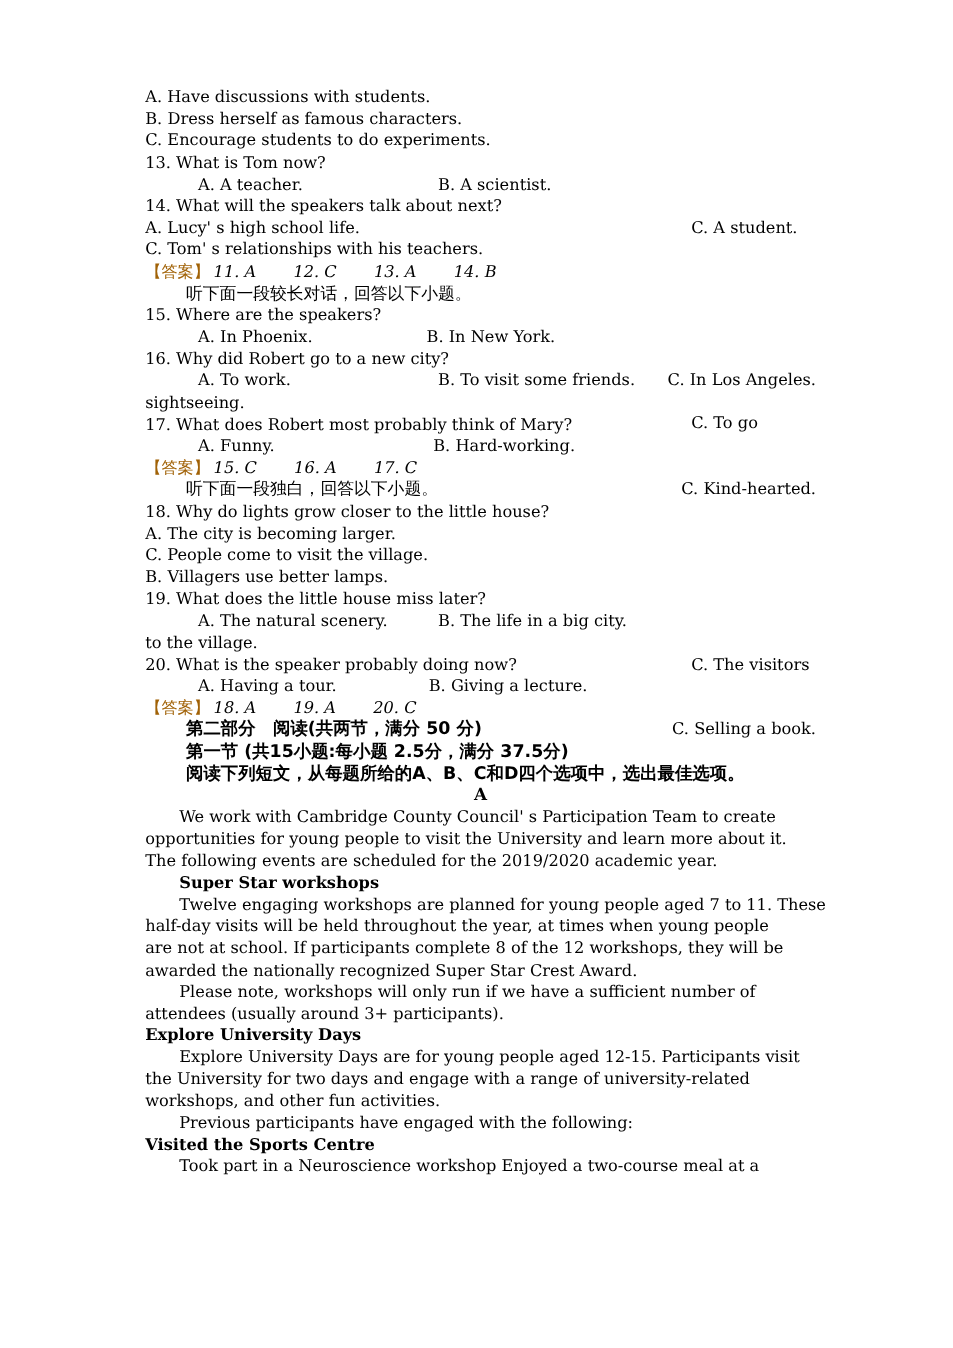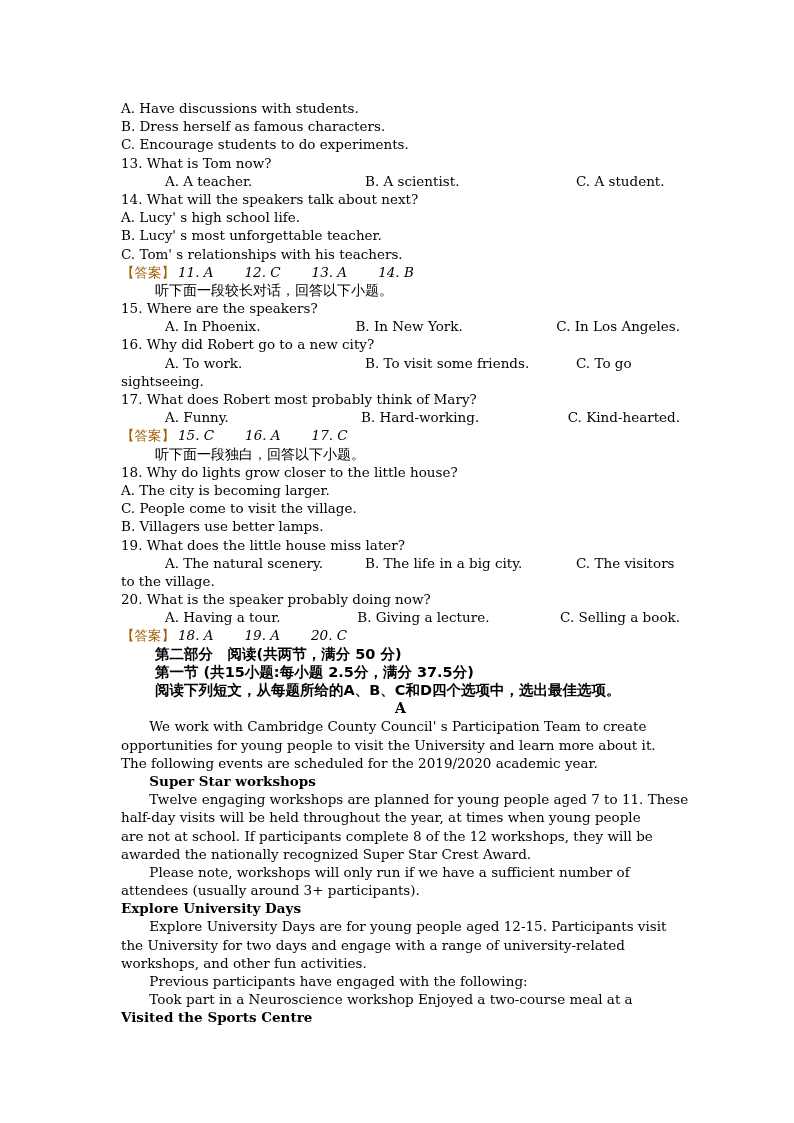--- a/index.html
+++ b/index.html
@@ -6,21 +6,21 @@
     margin: 0;
     padding: 0;
     background: #ffffff;
   }
   .page {
     position: relative;
     width: 794px;
     height: 1123px;
     background: #ffffff;
     box-sizing: border-box;
-    padding: 99px 114px 0 121px;
+    padding: 72px 114px 0 121px;
     overflow: hidden;
     color: #000000;
   }
   .line {
     white-space: pre;
     height: 18.2px;
     line-height: 18.2px;
     font-size: 13.5px;
     font-family: "DejaVu Serif", "Liberation Serif", serif;
   }
@@ -29,38 +29,37 @@
   .zh, .zh-bold {
     font-family: "DejaVu Sans", "Liberation Sans", sans-serif;
     font-size: 14px;
     margin-left: 34px;
   }
   .zh-bold { font-size: 14.5px; }
   .center-bold { text-align: center; font-size: 14px; }
   .options3 { display: flex; }
   .opt-0 { width: 200px; margin-left: 44px; }
   .opt-1 { width: 211px; }
-  .opt-2 { flex: 1; }
+  .opt-2 { flex: 1; margin-top: 36px; }
   .answer-label { color: #a16207; margin-right: 3px; }
   .answer-item { margin-right: 31px; font-style: italic; }
   .answer-item:last-child { margin-right: 0; }
 </style>
 </head>
 <body>
 
 <main class="page">
   <div>
       <div class="line en">A. Have discussions with students.</div>
       <div class="line en">B. Dress herself as famous characters.</div>
       <div class="line en">C. Encourage students to do experiments.</div>
       <div class="line en">13. What is Tom now?</div>
       <div class="line options3"><span class="opt-0">A. A teacher.</span><span class="opt-1">B. A scientist.</span><span class="opt-2">C. A student.</span></div>
       <div class="line en">14. What will the speakers talk about next?</div>
       <div class="line en">A. Lucy' s high school life.</div>
-      <div class="line en">B. Lucy' s most unforgettable teacher.</div>
       <div class="line en">C. Tom' s relationships with his teachers.</div>
       <div class="line answer"><span class="answer-label">【答案】</span><span class="answer-item">11. A</span><span class="answer-item">12. C</span><span class="answer-item">13. A</span><span class="answer-item">14. B</span></div>
       <div class="line zh">听下面一段较长对话，回答以下小题。</div>
       <div class="line en">15. Where are the speakers?</div>
       <div class="line options3"><span class="opt-0">A. In Phoenix.</span><span class="opt-1">B. In New York.</span><span class="opt-2">C. In Los Angeles.</span></div>
       <div class="line en">16. Why did Robert go to a new city?</div>
       <div class="line options3"><span class="opt-0">A. To work.</span><span class="opt-1">B. To visit some friends.</span><span class="opt-2">C. To go</span></div>
       <div class="line en">sightseeing.</div>
       <div class="line en">17. What does Robert most probably think of Mary?</div>
       <div class="line options3"><span class="opt-0">A. Funny.</span><span class="opt-1">B. Hard-working.</span><span class="opt-2">C. Kind-hearted.</span></div>
@@ -88,16 +87,16 @@
       <div class="line en">half-day visits will be held throughout the year, at times when young people</div>
       <div class="line en">are not at school. If participants complete 8 of the 12 workshops, they will be</div>
       <div class="line en">awarded the nationally recognized Super Star Crest Award.</div>
       <div class="line en-indent">Please note, workshops will only run if we have a sufficient number of</div>
       <div class="line en">attendees (usually around 3+ participants).</div>
       <div class="line en-bold">Explore University Days</div>
       <div class="line en-indent">Explore University Days are for young people aged 12-15. Participants visit</div>
       <div class="line en">the University for two days and engage with a range of university-related</div>
       <div class="line en">workshops, and other fun activities.</div>
       <div class="line en-indent">Previous participants have engaged with the following:</div>
+      <div class="line en-bold">Visited the Sports Centre</div>
       <div class="line en-indent">Took part in a Neuroscience workshop Enjoyed a two-course meal at a</div>
-      <div class="line en-bold">Visited the Sports Centre</div>
     </div>
 </main>
 
 </body></html>

